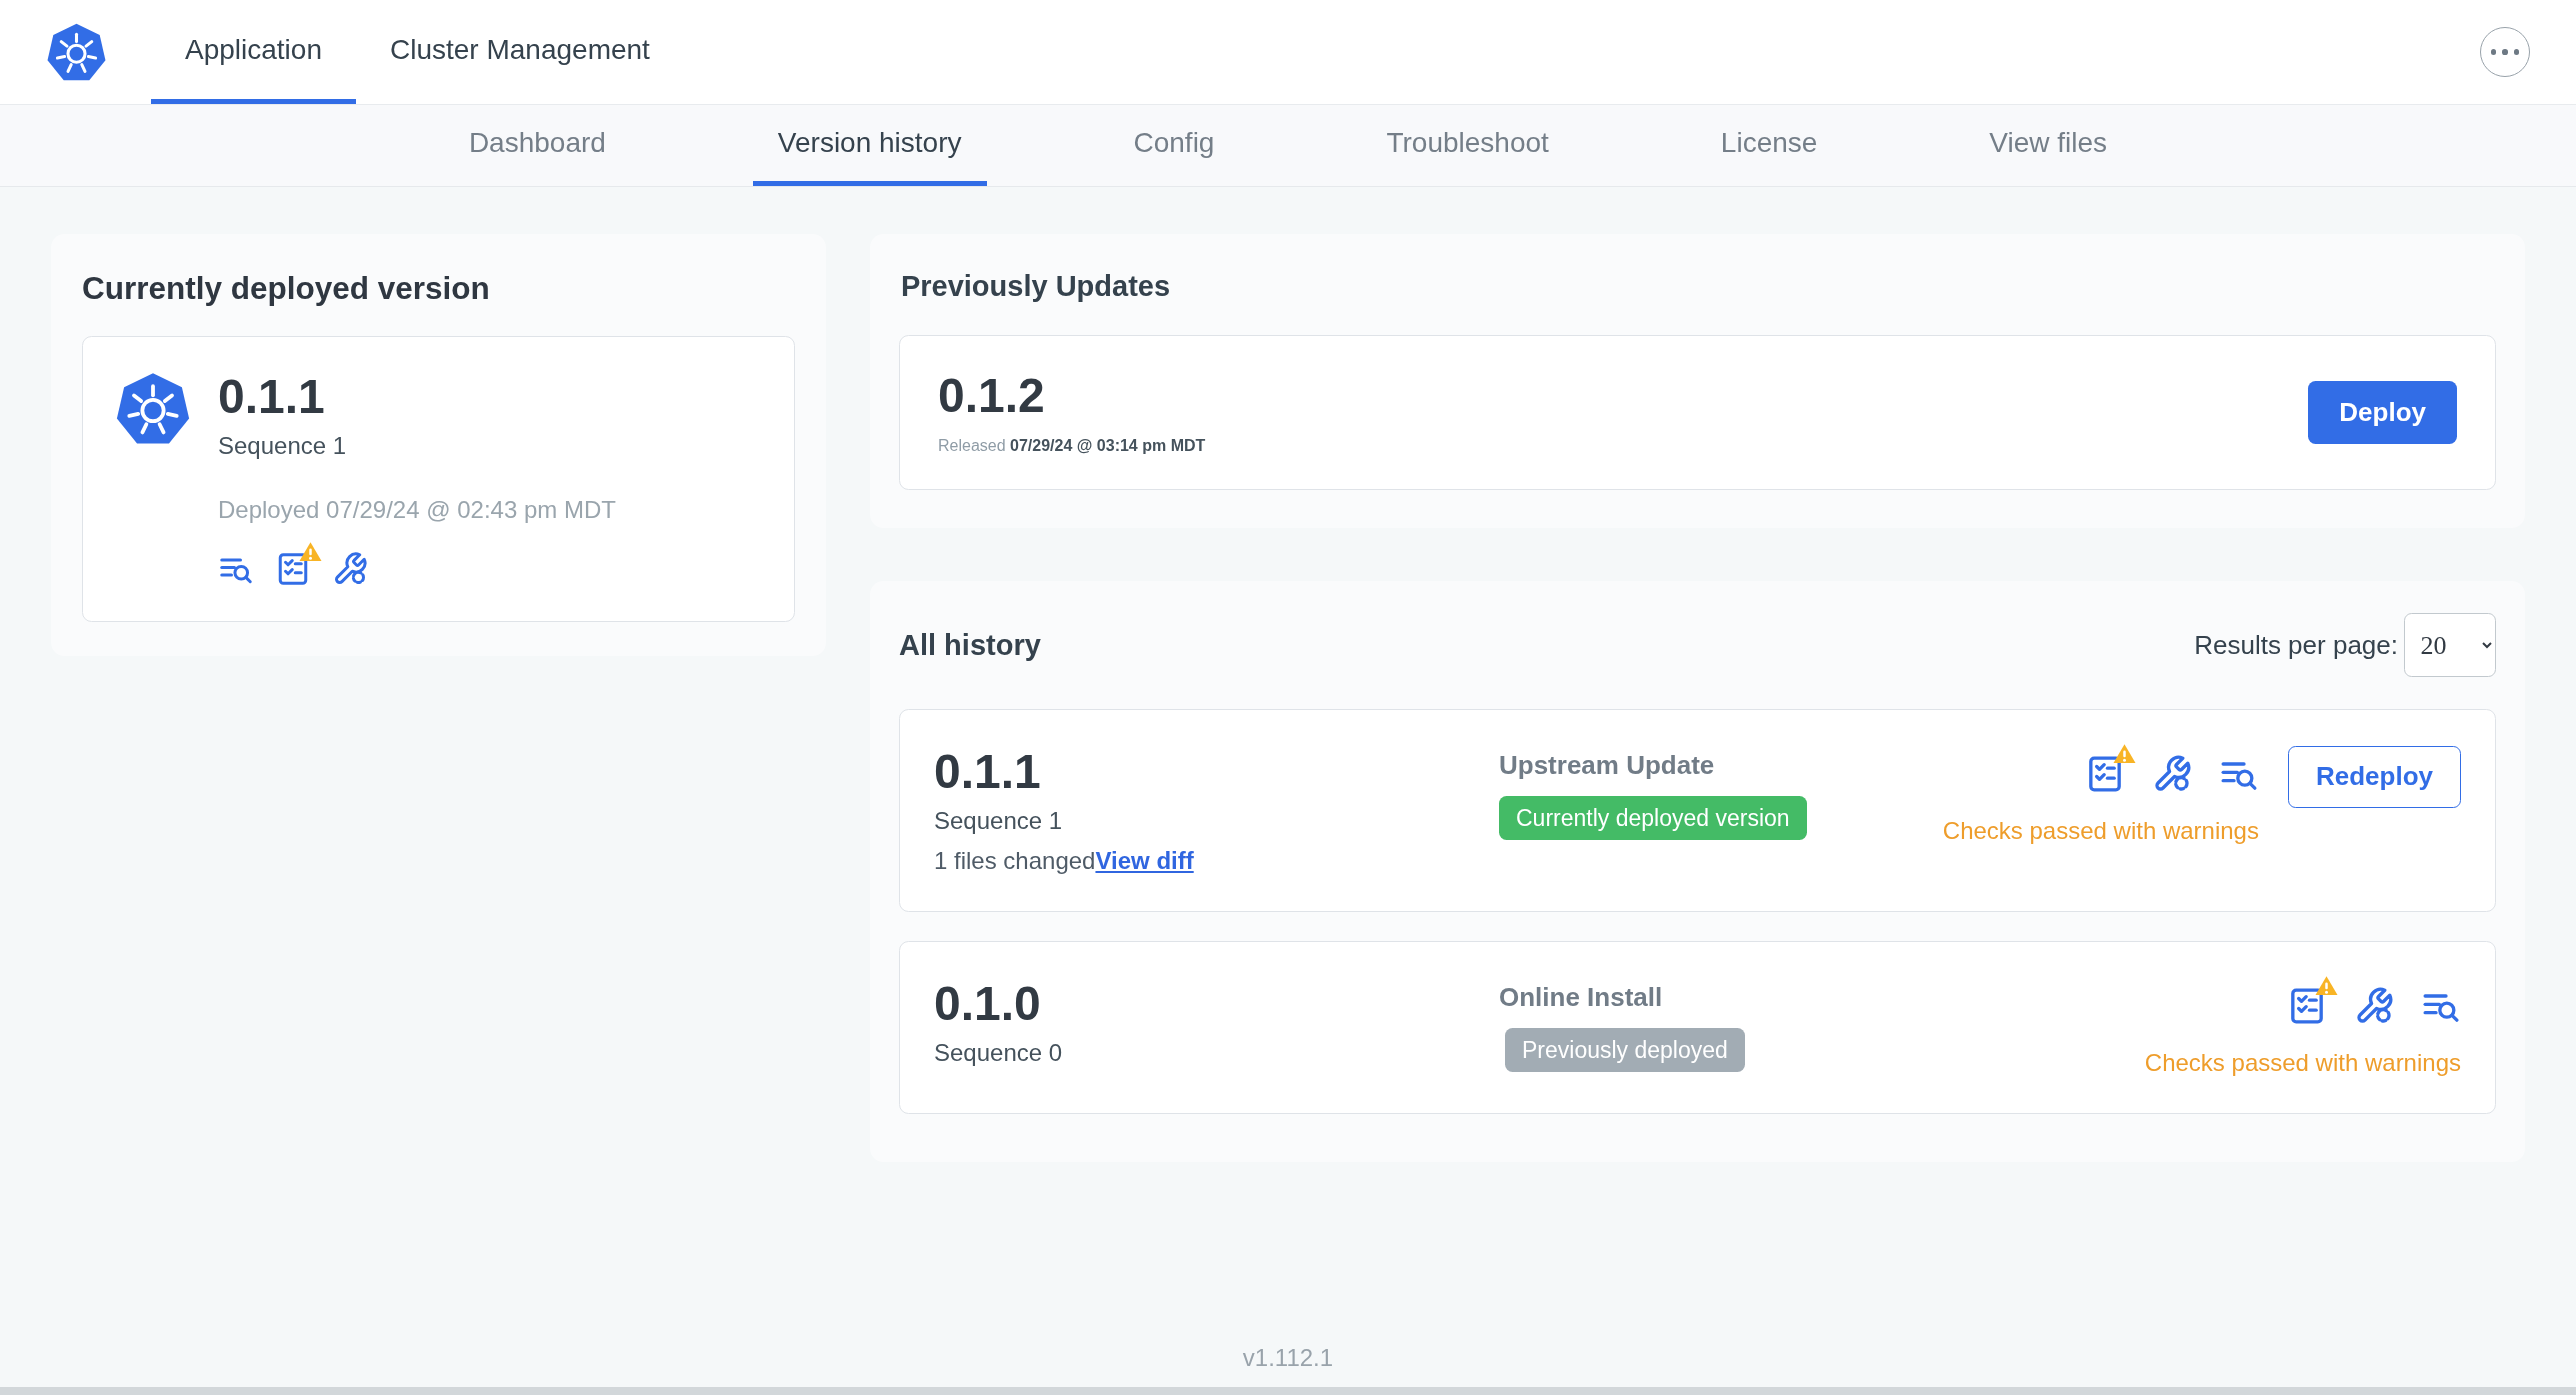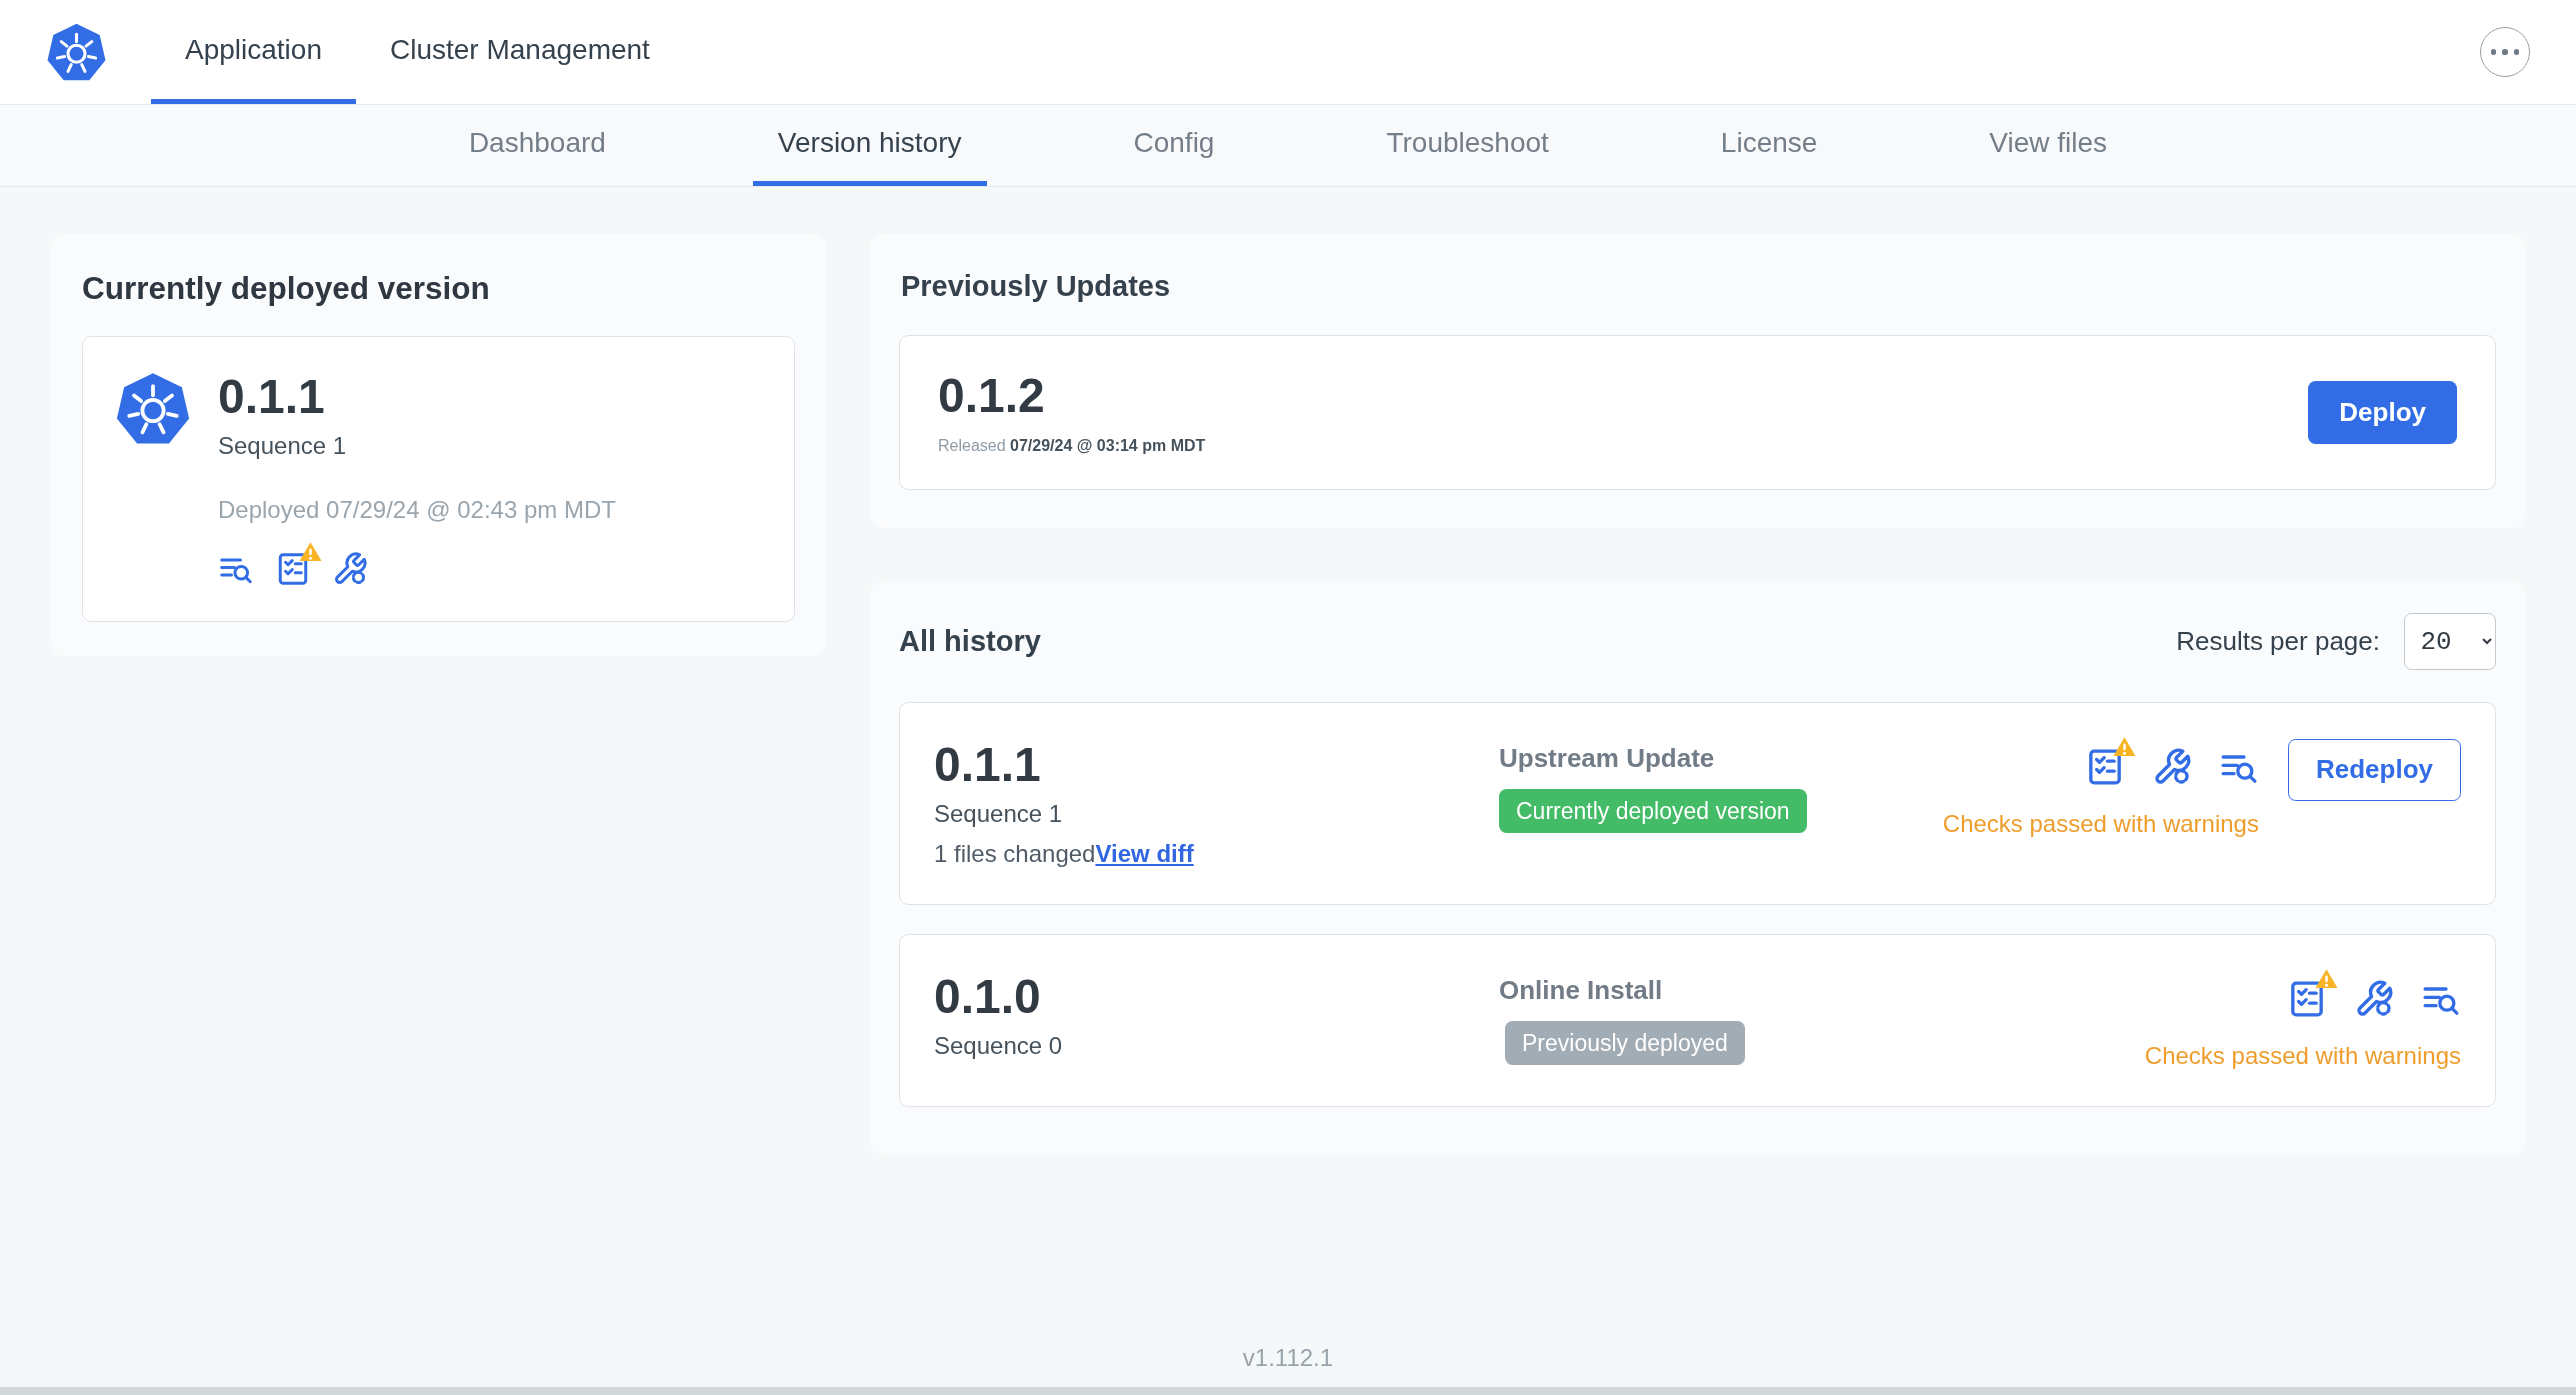--- a/index.html
+++ b/index.html
@@ -74,25 +74,25 @@
   .released-label { color:#8f9ca6; }
   .released-date { color:#45525c; font-weight:700; }
   .btn-primary {
     background:#326de6; color:#ffffff; border:none; border-radius:7.6px;
     font-family:inherit; font-size:26px; font-weight:700; padding:16px 31px; cursor:pointer;
   }
 
   
   .versions-card { margin-top:53px; padding:32px 29px 48px; }
   .versions-header { display:flex; align-items:center; justify-content:space-between; margin-bottom:32px; }
-  .rpp { display:flex; align-items:center; gap:24px;margin-left:20px; }
+  .rpp { display:flex; align-items:center; gap:6px;margin-left:20px; }
   .rpp-label { font-size:26px; color:#35424d; }
   .rpp-select {
-    font-family:Liberation Mono, monospace; font-size:26px; color:#323a43; background:#ffffff;
-    border:1px solid #c2c9ce; border-radius:7.6px; padding:9.5px 11.5px; min-width:92px; height:57px;
+    font-family:Liberation Serif, serif; font-size:26px; color:#323a43; background:#ffffff;
+    border:1px solid #c2c9ce; border-radius:7.6px; padding:9.5px 11.5px; min-width:92px; height:64px;
   }
   .version-row { padding:36px 34px; display:flex; align-items:flex-start; }
   .version-row + .version-row { margin-top:29px; }
   .v-left { flex:0 0 565px; }
   .files-line { margin-top:11.5px; font-size:24px; color:#4f5b67; display:flex; align-items:center; gap:0; }
   .view-diff { color:#3066e0; font-weight:600; text-decoration:underline; cursor:pointer; }
   .v-mid { flex:1 1 auto; padding-top:3.8px; }
   .source { font-size:26px; font-weight:600; color:#717c87; }
   .badge {
     display:inline-block; margin-top:15.3px; font-size:23px; color:#ffffff;

